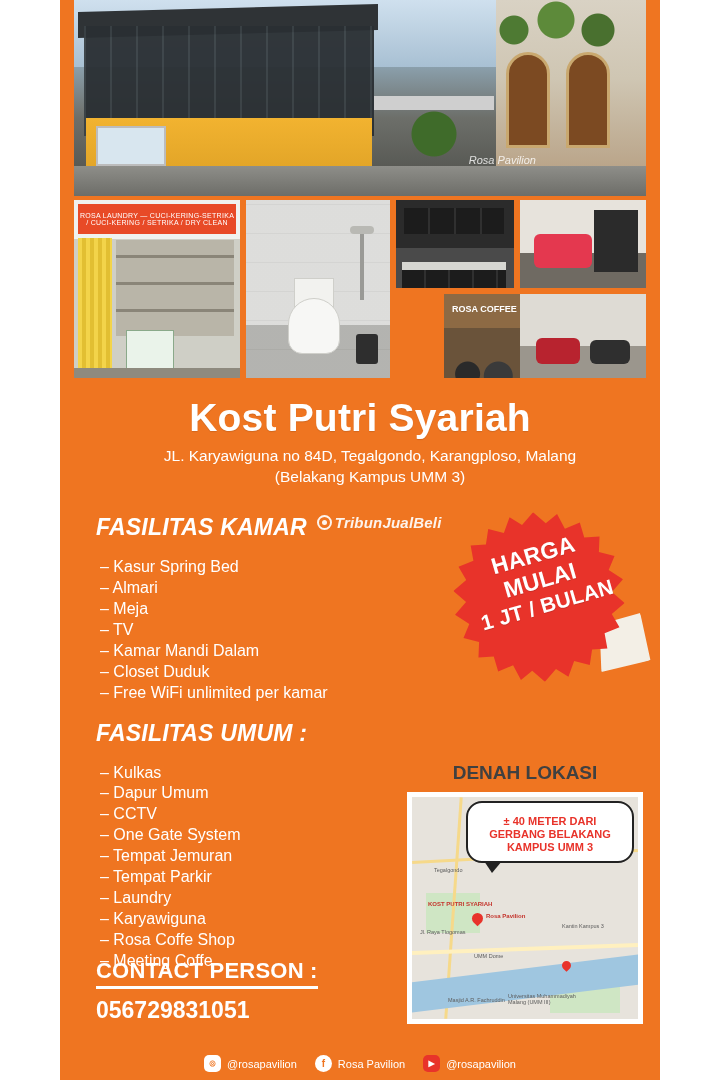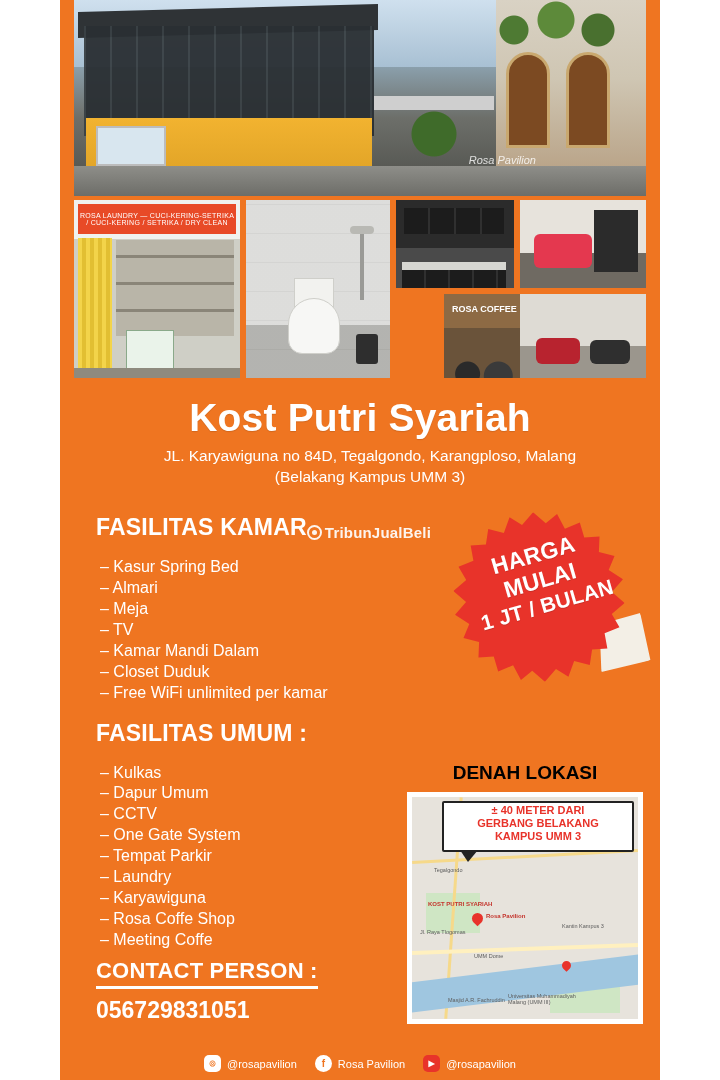--- a/index.html
+++ b/index.html
@@ -127,21 +127,21 @@
   .title {
     font-size: 39px; font-weight: bold; letter-spacing: .2px;
     text-shadow: 0 1px 1px rgba(0,0,0,.12);
   }
   .addr { font-size: 15.5px; margin-top: 6px; line-height: 1.35; padding-left: 20px; }
 
   
   .body-wrap { position: relative; margin-top: 26px; padding: 0 30px 0 36px; }
   .sect-head {
     color: #ffffff; font-size: 23px; font-weight: bold; letter-spacing: .2px;
-    display: flex; align-items: flex-end; 
+    display: flex; align-items: flex-start; gap: 10px; font-style: italic;
   }
   .list { margin-top: 16px; }
   .list li {
     list-style: none; color:#ffffff; font-size: 16px; line-height: 1.31;
     padding-left: 4px;
   }
   .list li::before { content: "– "; }
 
   .brandmark {
     display: inline-flex; align-items: center; gap: 3px;
@@ -186,21 +186,21 @@
     position: absolute; left: 26px; top: 40px; width: 148px;
     transform: rotate(-16deg);
     color:#ffffff; font-weight: bold; text-align: center;
     font-size: 23px; line-height: 1.12; letter-spacing: .3px;
     text-shadow: 0 1px 0 rgba(0,0,0,.12);
   }
 
   
   .map-col { position: absolute; right: 12px; top: 248px; width: 246px; }
   .map-title {
-    color:#000000; font-weight:bold; font-size:19px; text-align:center;
+    color:#404040; font-weight:bold; font-size:19px; text-align:center;
     margin-bottom: 8px;
   }
   .map-frame {
     width: 236px; height: 232px; margin: 0 auto;
     background: #e7e3dc; border: 5px solid #ffffff; position: relative; overflow: hidden;
   }
   .map-frame .water {
     position:absolute; left:-10px; bottom:22px; width:120%; height:30px;
     background:#9fc6e0; transform: rotate(-7deg);
   }
@@ -213,23 +213,23 @@
     position:absolute; left:60px; top:116px; width:11px; height:11px;
     background:#e8332a; border-radius:50% 50% 50% 0; transform: rotate(-45deg);
   }
   .map-frame .pin2 {
     position:absolute; left:150px; top:164px; width:9px; height:9px;
     background:#e8332a; border-radius:50% 50% 50% 0; transform: rotate(-45deg);
   }
   .map-frame .maplabel { position:absolute; font-size:5.5px; color:#5c5c5c; }
   .map-frame .mapred { position:absolute; font-size:6px; color:#c4342c; font-weight:bold; }
   .callout {
-    position: absolute; right: 4px; top: 4px; width: 192px;
-    background:#ffffff; border: 2px solid #222; border-radius: 2px;
-    padding: 1px 6px 7px 6px; text-align: center;
+    position: absolute; right: 4px; top: 4px; width: 168px;
+    background:#ffffff; border: 2px solid #222; border-radius: 16px;
+    padding: 12px 6px 7px 6px; text-align: center;
   }
   .callout .c-line { color:#e8332a; font-weight:bold; font-size:11px; line-height:1.2; }
   .callout::after {
     content:""; position:absolute; left: 16px; bottom: -12px;
     border-left: 8px solid transparent; border-right: 10px solid transparent;
     border-top: 12px solid #222;
   }
 
   
   .contact { position: absolute; left: 36px; bottom: 56px; }
@@ -344,20 +344,21 @@
         <li>Free WiFi unlimited per kamar</li>
       </ul>
 
       <div class="sect-head umum-head">FASILITAS UMUM :</div>
 
       <ul class="list">
         <li>Kulkas</li>
         <li>Dapur Umum</li>
         <li>CCTV</li>
         <li>One Gate System</li>
+        <li>Tempat Jemuran</li>
         <li>Tempat Parkir</li>
         <li>Laundry</li>
         <li>Karyawiguna</li>
         <li>Rosa Coffe Shop</li>
         <li>Meeting Coffe</li>
       </ul>
 
       <div class="price-badge">
         <div class="ribbon"></div>
         <div class="burst"></div>

